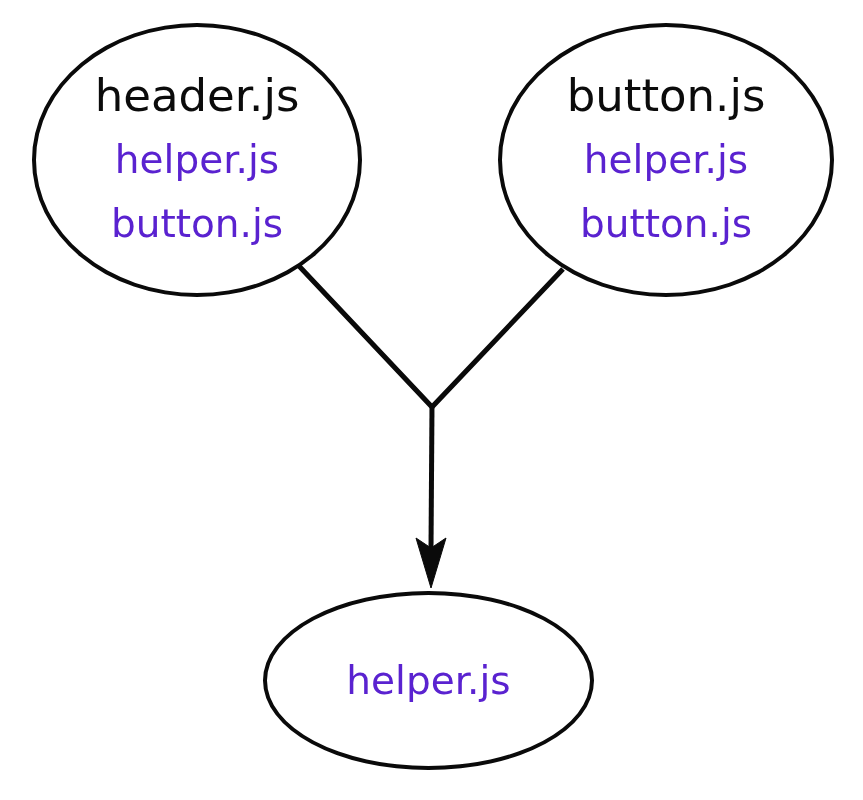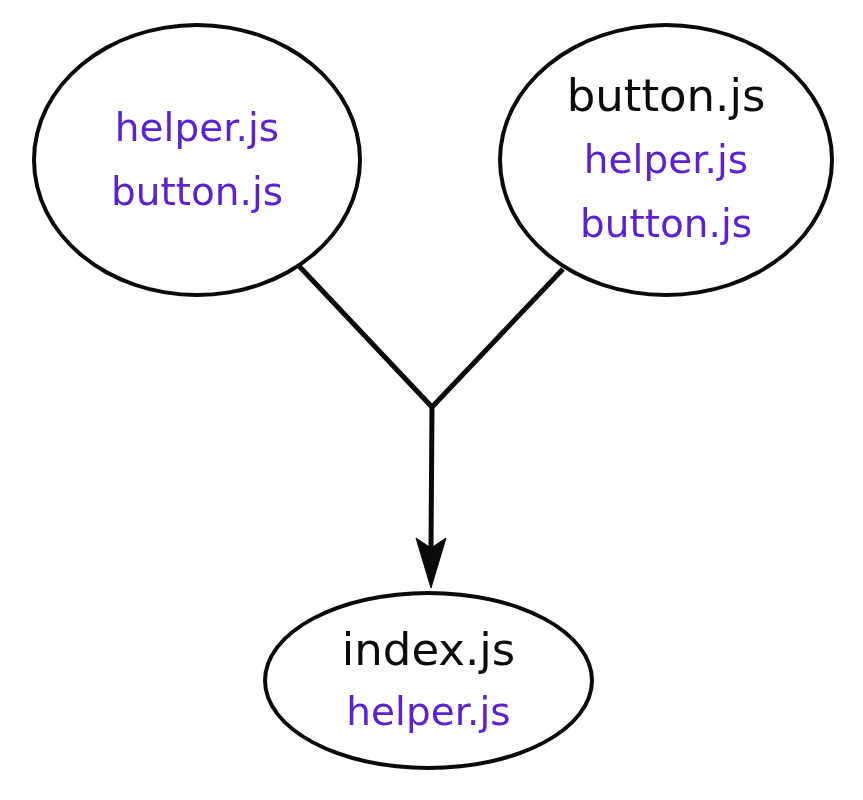--- a/index.html
+++ b/index.html
@@ -74,28 +74,28 @@
 
 <div class="canvas">
 
   <svg class="edge-layer" viewBox="0 0 863 800" xmlns="http://www.w3.org/2000/svg">
     <path d="M299 266 L432 407 L563 269" stroke-linejoin="miter"></path>
     <line x1="432" y1="405" x2="431" y2="548"></line>
     <polygon points="431,588 416,538 431,548 446,538"></polygon>
   </svg>
 
   <div class="node node-header">
+    <div class="node-title">header.js</div>
     <div class="node-import">helper.js</div>
     <div class="node-import">button.js</div>
   </div>
 
   <div class="node node-footer">
     <div class="node-title">button.js</div>
     <div class="node-import">helper.js</div>
     <div class="node-import">button.js</div>
   </div>
 
   <div class="node node-index">
-    <div class="node-title">index.js</div>
     <div class="node-import">helper.js</div>
   </div>
 
 </div>
 
 </body></html>

